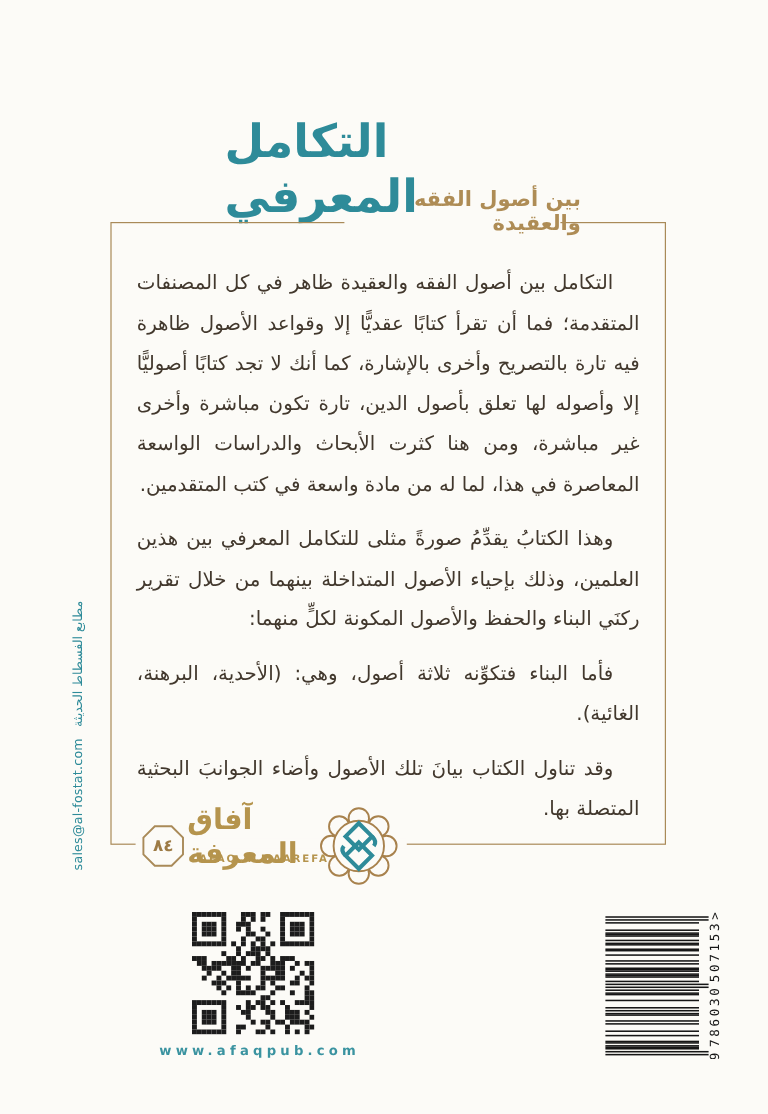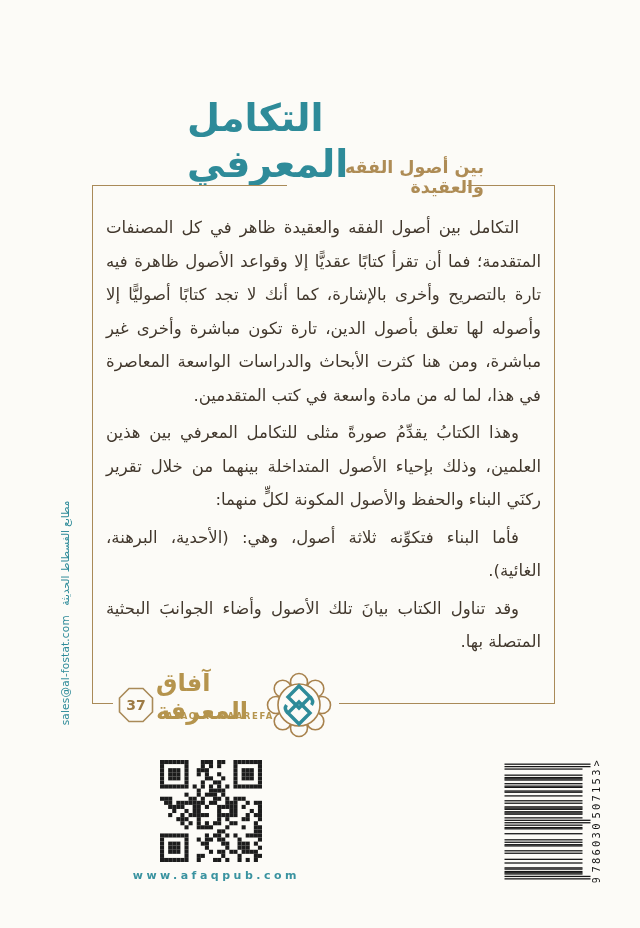--- a/index.html
+++ b/index.html
@@ -31,21 +31,21 @@
   .frame .gap-bottom{
     position:absolute;left:20px;bottom:-4px;width:226px;height:8px;background:#fcfbf7;
   }
 
   
   .body-text{
     left:102px;top:207px;width:443px;z-index:2;
     direction:rtl;text-align:justify;
     font-size:16.5px;line-height:33.5px;color:#42382d;
   }
-  .body-text p{margin:4px;text-indent:22px;}
+  .body-text p{margin:12px;text-indent:22px;}
 
   
   .printer-credit{
     left:48px;top:505px;width:34px;height:215px;
     display:flex;align-items:center;justify-content:center;z-index:3;
   }
   .printer-credit .rot{
     white-space:nowrap;transform:rotate(-90deg);direction:rtl;
     font-size:10.5px;color:#2e8b99;letter-spacing:.2px;
   }
@@ -106,21 +106,21 @@
 <div class="abs printer-credit">
   <span class="rot">
     <span>مطابع الفسطاط الحديثة</span><span class="sep"> </span><span>sales@al-fostat.com</span>
   </span>
 </div>
 
 <div class="abs badge">
   <svg width="36" height="36" viewBox="0 0 36 36">
     <polygon points="11,1.5 25,1.5 34.5,11 34.5,25 25,34.5 11,34.5 1.5,25 1.5,11" fill="#fcfbf7" stroke="#a98a58" stroke-width="1.6"></polygon>
   </svg>
-  <div class="num">37</div>
+  <div class="num">٨٤</div>
 </div>
 
 <div class="abs wordmark-ar">آفاق المعرفة</div>
 <div class="abs wordmark-en">AFAQ ALMAAREFA</div>
 
 <svg class="abs seal" viewBox="0 0 66 66">
   <g fill="#fcfbf7" stroke="#a8824d" stroke-width="1.6">
     <circle cx="33" cy="10" r="8.5"></circle>
       <circle cx="49.3" cy="16.7" r="8.5"></circle>
     <circle cx="56" cy="33" r="8.5"></circle>

